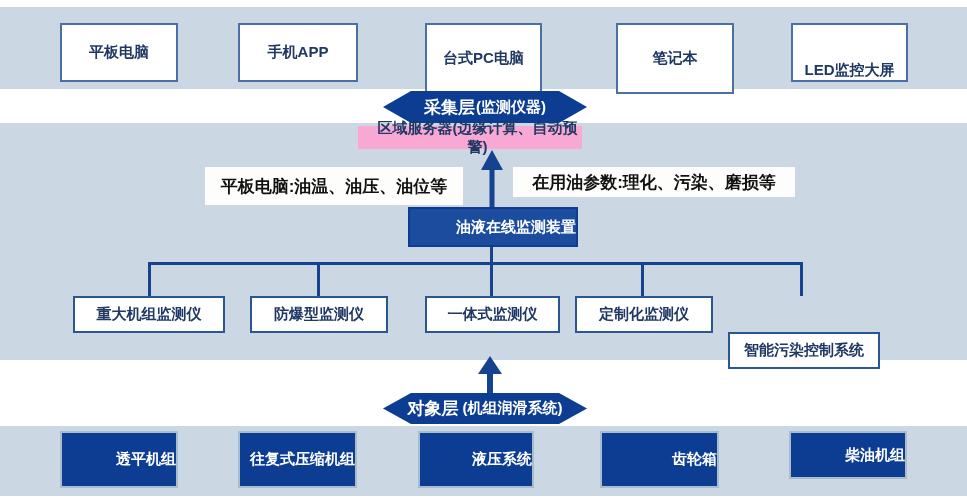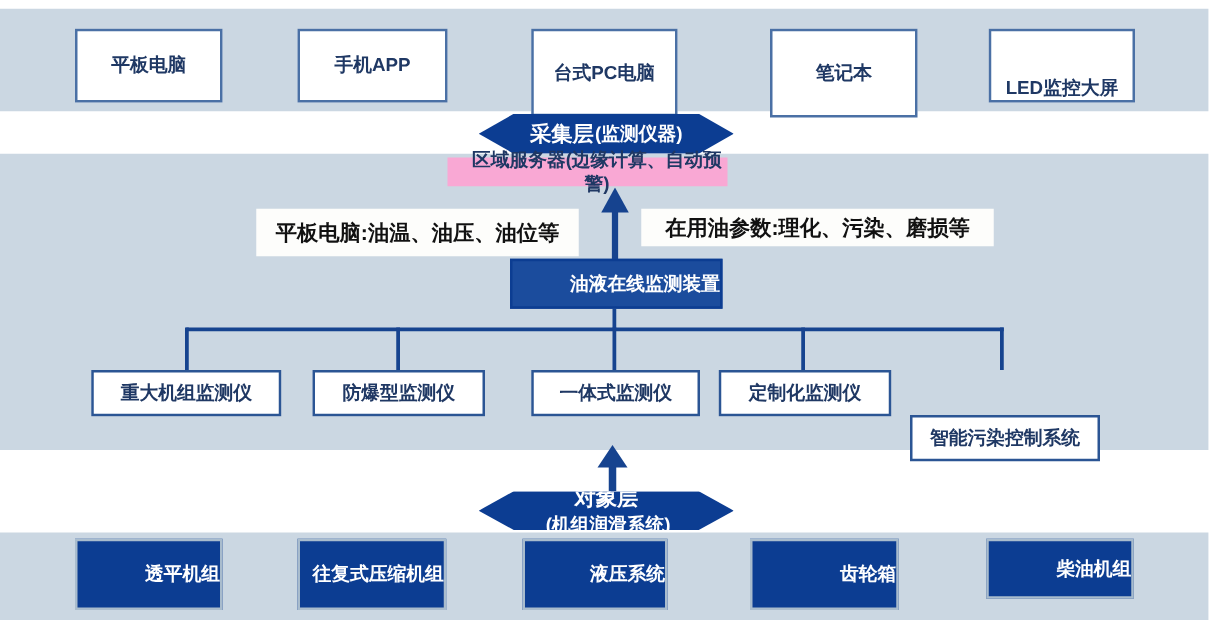--- a/index.html
+++ b/index.html
@@ -107,21 +107,21 @@
     </div>
   <div class="wbox mid" style="left:728px;top:296px;width:152px;height:37px;margin-top:36px;">
       <span>智能污染控制系统</span>
     </div>
 
   <svg class="arrow" style="left:476px;top:356px;" width="28" height="37" viewBox="0 0 28 37">
     <rect x="11" y="14" width="6" height="23" fill="#16438f"></rect>
     <polygon points="14,0 26,18 2,18" fill="#16438f"></polygon>
   </svg>
 
-  <div class="badge" style="left:383px;top:393px;width:204px;height:31px;flex-direction:column;">
+  <div class="badge" style="left:383px;top:393px;width:204px;height:31px;">
     <span class="t1">对象层</span>
       <span class="t2" style="margin-left:3px;">(机组润滑系统)</span>
   </div>
 
   <div class="dbox" style="left:60px;top:431px;width:118px;height:57px;background:#0c3d92;border:2px solid #a9bccd;">
       <span>透平机组</span>
     </div>
   <div class="dbox" style="left:238px;top:431px;width:119px;height:57px;background:#0c3d92;border:2px solid #a9bccd;">
       <span>往复式压缩机组</span>
     </div>

